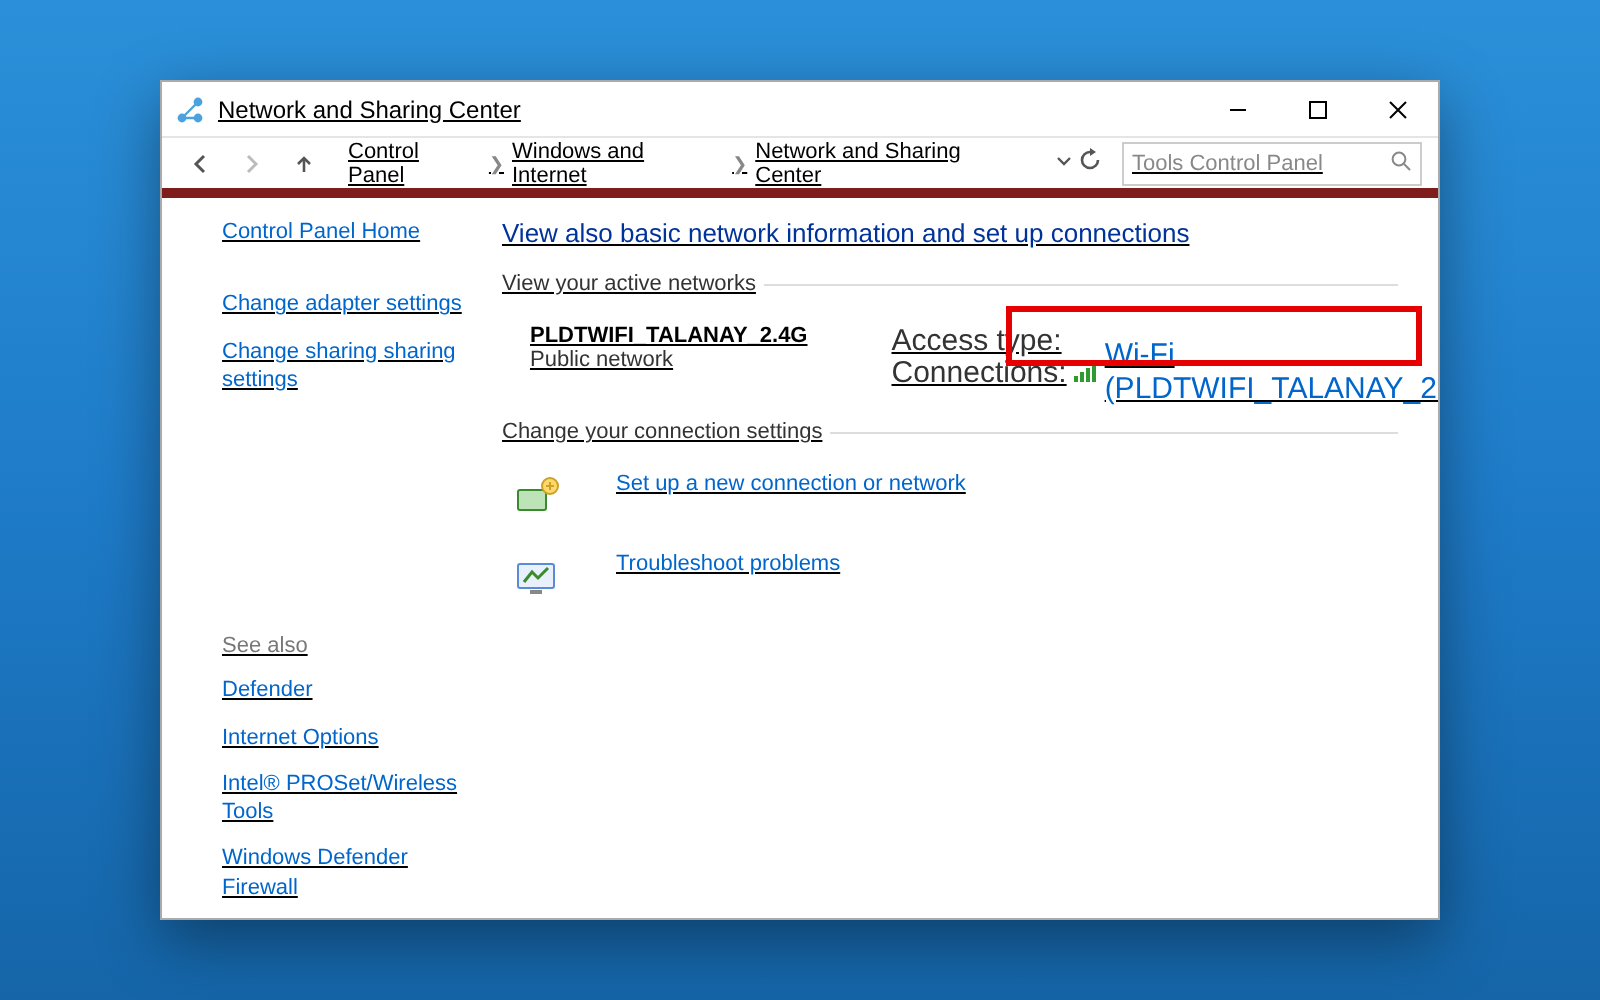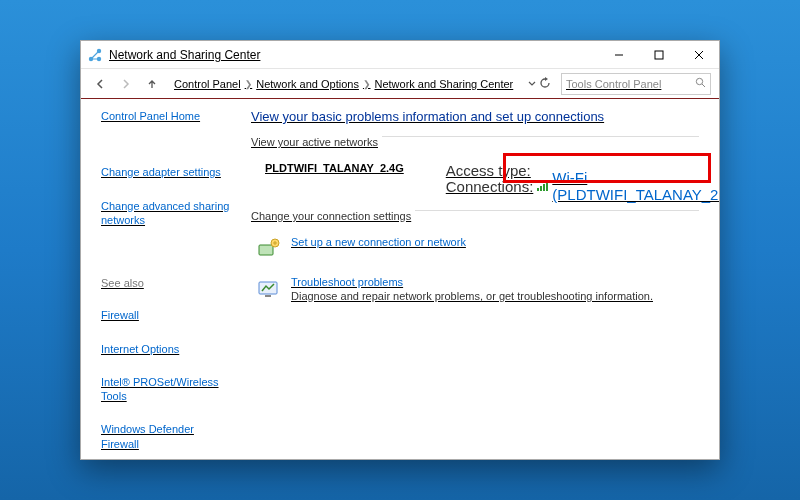--- a/index.html
+++ b/index.html
@@ -24,57 +24,57 @@
     padding: 0 0 0 6px; border-bottom: 1px solid #e5e5e5;
   }
   .titlebar .title-icon { width: 16px; height: 16px; display:flex;align-items:center;justify-content:center; }
   .titlebar .title-text { margin-left: 6px; font-size: 12px; color: #000; }
   .titlebar .spacer { flex: 1; }
   .win-btn { width: 40px; height: 28px; display:flex;align-items:center;justify-content:center; }
   .win-btn svg { width:10px; height:10px; }
   
   .toolbar {
     height: 30px; display:flex; align-items:center; gap:4px;
-    padding: 0 8px; border-bottom: 1px solid #7f1d1d;
+    padding: 0 8px; border-bottom: 5px solid #7f1d1d;
     color:#333;
   }
   .nav-arrow { width:22px; height:22px; display:flex;align-items:center;justify-content:center; color:#555; border-radius:2px; }
   .nav-arrow.disabled { color:#bbb; }
   .breadcrumb { flex:1; display:flex; align-items:center; gap:4px; padding:0 6px; height:22px; border:1px solid transparent; }
   .breadcrumb .crumb { color:#000; }
   .breadcrumb .sep { color:#888; font-size:9px; }
   .refresh-group { display:flex; align-items:center; gap:2px; margin-right:6px; color:#555; }
   .searchbox { width:150px; height:22px; border:1px solid #ccc; display:flex; align-items:center; padding:0 4px; color:#888; }
   .searchbox .ph { flex:1; }
   
   .body { flex:1; display:flex; overflow:hidden; }
   .sidebar {
-    width: 160px; padding: 10px 8px 8px 20px;
-    display:flex; flex-direction:column; gap:19px;
+    width: 160px; padding: 10px 8px 8px 30px;
+    display:flex; flex-direction:column; gap:9px;
     font-size:11px;
   }
   .sidebar .side-link { color:#0066cc; cursor:pointer; line-height:1.3; }
   .sidebar .seealso-head { color:#777; margin-top:auto; padding-top:8px; }
   .content { flex:1; padding: 10px 20px 10px 10px; overflow:auto; }
   .content h1 { color:#003399; font-weight:400; font-size:13px; margin-bottom:12px; }
-  .hr-label { display:flex; gap:4px; margin:4px 0 10px 0; color:#333; }
+  .hr-label { display:flex; align-items:center; gap:4px; margin:4px 0 10px 0; color:#333; }
   .hr-label .line { flex:1; height:1px; background:#ddd; }
   .network-row { display:flex; padding: 4px 0 12px 14px; gap: 42px; }
   .net-left { width: 210px; }
   .net-name { font-weight:600; color:#000; }
   .net-type { color:#333; }
   .net-right { font-size:15px; color:#333; }
   .net-right .row { display:flex; gap:4px; align-items:center; height:16px; }
   .wifi-link { color:#0066cc; text-decoration:none; }
   .highlight-box {
     position:absolute; border:3px solid #e60000; pointer-events:none;
   }
   .content { position:relative; }
   .change-list { padding: 4px 0 0 4px; }
-  .change-item { display:flex; gap:10px; margin-bottom:14px; }
+  .change-item { display:flex; gap:27px; margin-bottom:14px;text-align:center; }
   .change-icon { width:26px; height:26px; display:flex;align-items:center;justify-content:center; flex:0 0 26px; }
   .change-text .ct-title { color:#0066cc; }
   .change-text .ct-desc { color:#333; margin-top:2px; }
   .sig-bars { display:inline-flex; align-items:flex-end; gap:1px; height:10px; }
   .sig-bars span { width:2px; background:#2e9b2e; }
 </style>
 </head>
 <body>
 
 <div class="window">
@@ -119,21 +119,21 @@
         </svg>
       </div>
     <div class="nav-arrow">
         <svg width="12" height="12" viewBox="0 0 12 12">
           <path d="M6 10 V3 M3 6 L6 3 L9 6" fill="none" stroke="#555" stroke-width="1.3"></path>
         </svg>
       </div>
     <div class="breadcrumb">
       <span class="crumb">Control Panel</span>
       <span class="sep">❯</span>
-      <span class="crumb">Network and Options</span>
+      <span class="crumb">Windows and Internet</span>
       <span class="sep">❯</span>
       <span class="crumb">Network and Sharing Center</span>
     </div>
     <div class="refresh-group">
       <span><svg width="10" height="10" viewBox="0 0 10 10">
             <path d="M2 4 L5 7 L8 4" fill="none" stroke="#555" stroke-width="1.2"></path>
           </svg></span>
       <span><svg width="12" height="12" viewBox="0 0 12 12">
             <path d="M10 6 A4 4 0 1 1 6 2" fill="none" stroke="#555" stroke-width="1.3"></path>
             <path d="M6 0 L6 4 L9 2 Z" fill="#555"></path>
@@ -147,40 +147,41 @@
           </svg></span>
     </div>
   </div>
 
   <div class="body">
 
     <div class="sidebar">
       <div class="side-link">Control Panel Home</div>
       <div style="height:4px"></div>
       <div class="side-link">Change adapter settings</div>
-      <div class="side-link">Change advanced sharing networks</div>
+      <div class="side-link">Change sharing sharing settings</div>
 
       <div class="seealso-head">See also</div>
-      <div class="side-link">Firewall</div>
+      <div class="side-link">Defender</div>
       <div class="side-link">Internet Options</div>
       <div class="side-link">Intel® PROSet/Wireless Tools</div>
       <div class="side-link">Windows Defender Firewall</div>
     </div>
 
     <div class="content">
-      <h1>View your basic problems information and set up connections</h1>
+      <h1>View also basic network information and set up connections</h1>
 
       <div class="hr-label">
         <span>View your active networks</span>
         <span class="line"></span>
       </div>
 
       <div class="network-row">
         <div class="net-left">
           <div class="net-name">PLDTWIFI_TALANAY_2.4G</div>
+          <div class="net-type">Public network</div>
         </div>
         <div class="net-right">
           <div class="row">
             <span>Access type:</span>
           </div>
           <div class="row">
             <span>Connections:</span>
             <span class="sig-bars">
               <span style="height:3px"></span>
                 <span style="height:5px"></span>
@@ -215,20 +216,19 @@
         <div class="change-item">
           <div class="change-icon">
             <svg viewBox="0 0 24 24" width="24" height="24">
                 <rect x="3" y="5" width="18" height="12" rx="1" fill="#e8f0fb" stroke="#5a8bd6"></rect>
                 <path d="M6 14 L10 9 L13 12 L18 7" fill="none" stroke="#3a8a2e" stroke-width="1.5"></path>
                 <rect x="9" y="18" width="6" height="2" fill="#888"></rect>
               </svg>
           </div>
           <div class="change-text">
             <div class="ct-title">Troubleshoot problems</div>
-            <div class="ct-desc">Diagnose and repair network problems, or get troubleshooting information.</div>
           </div>
         </div>
       </div>
 
     </div>
   </div>
 </div>
 
 </body></html>

